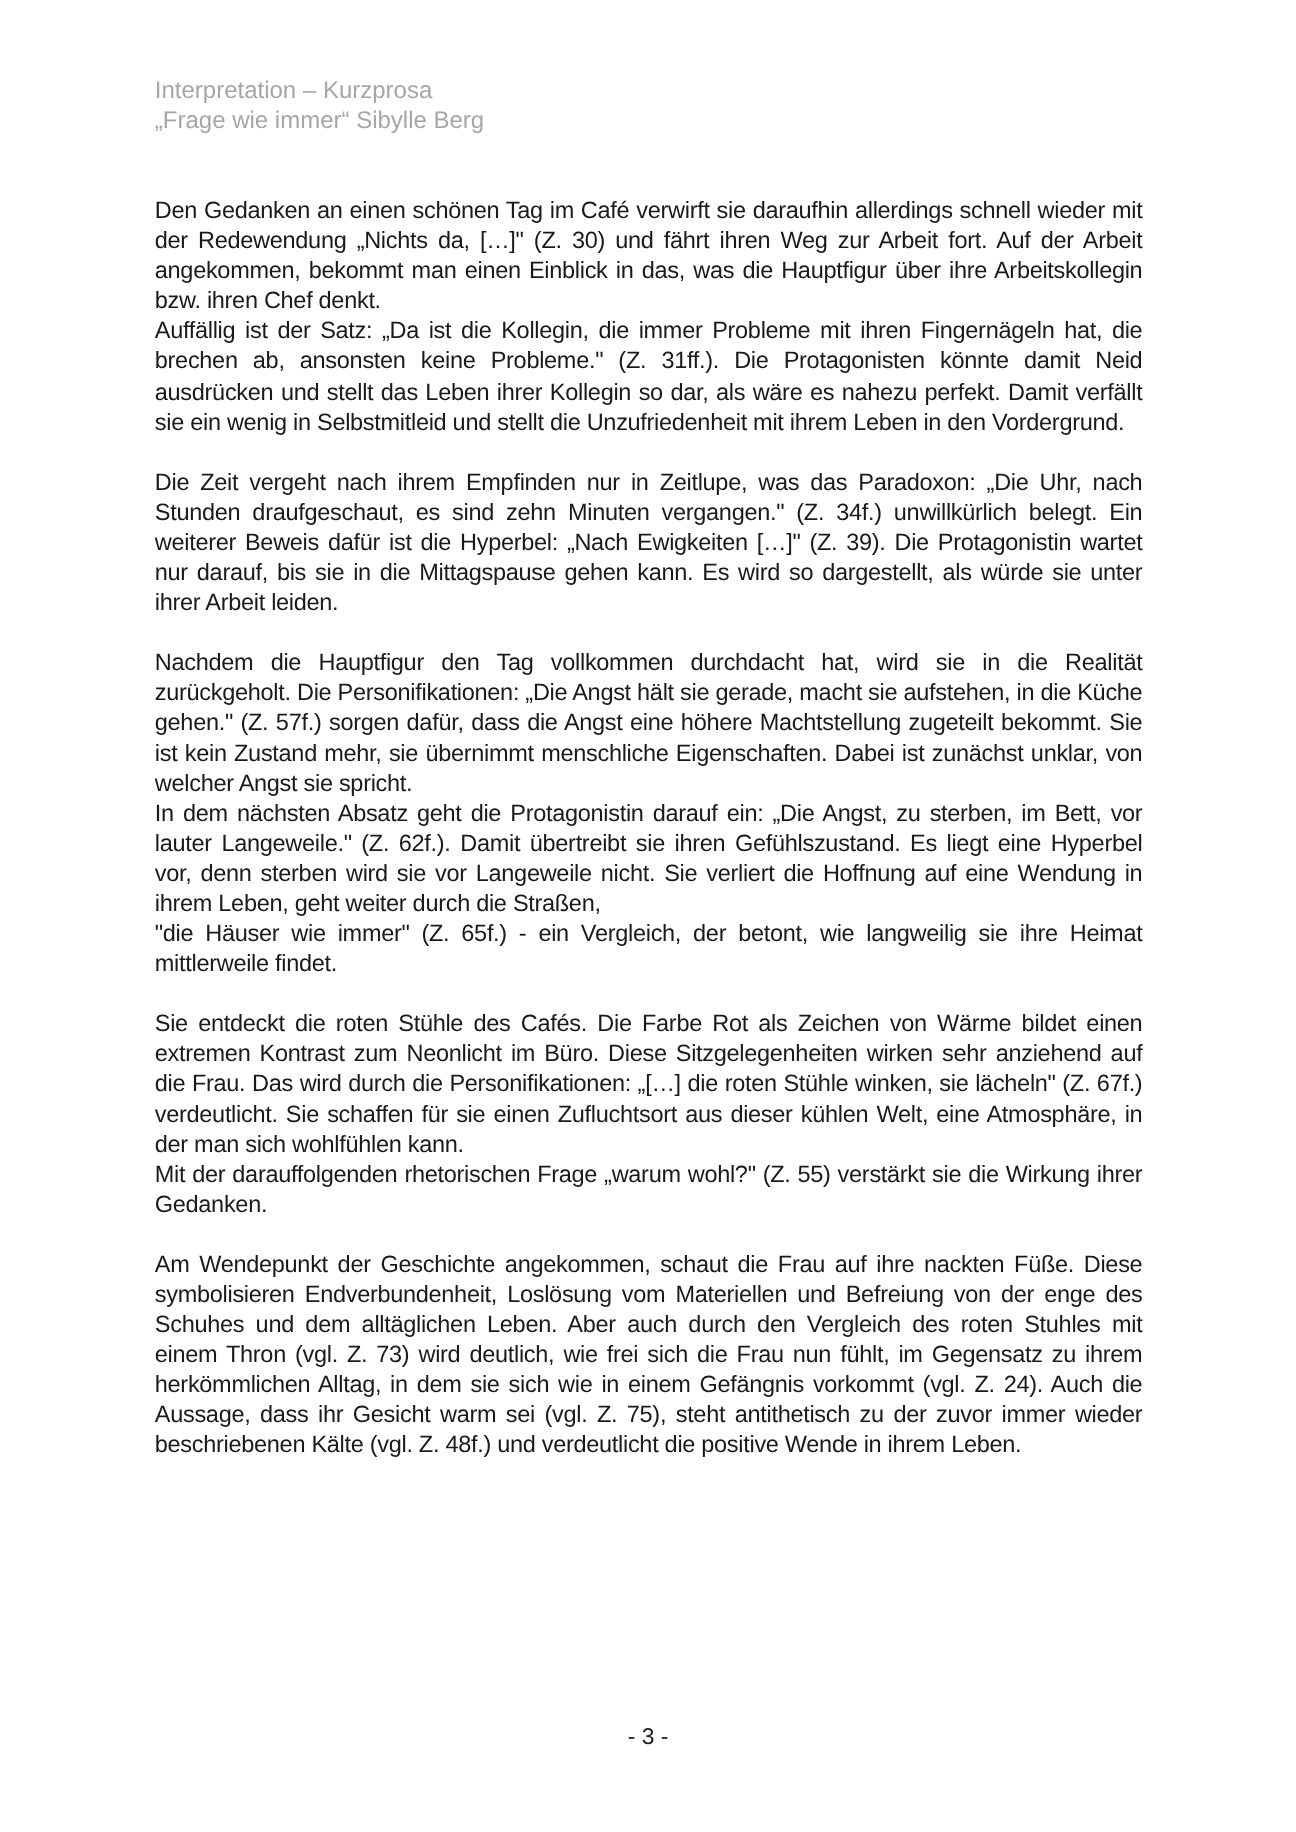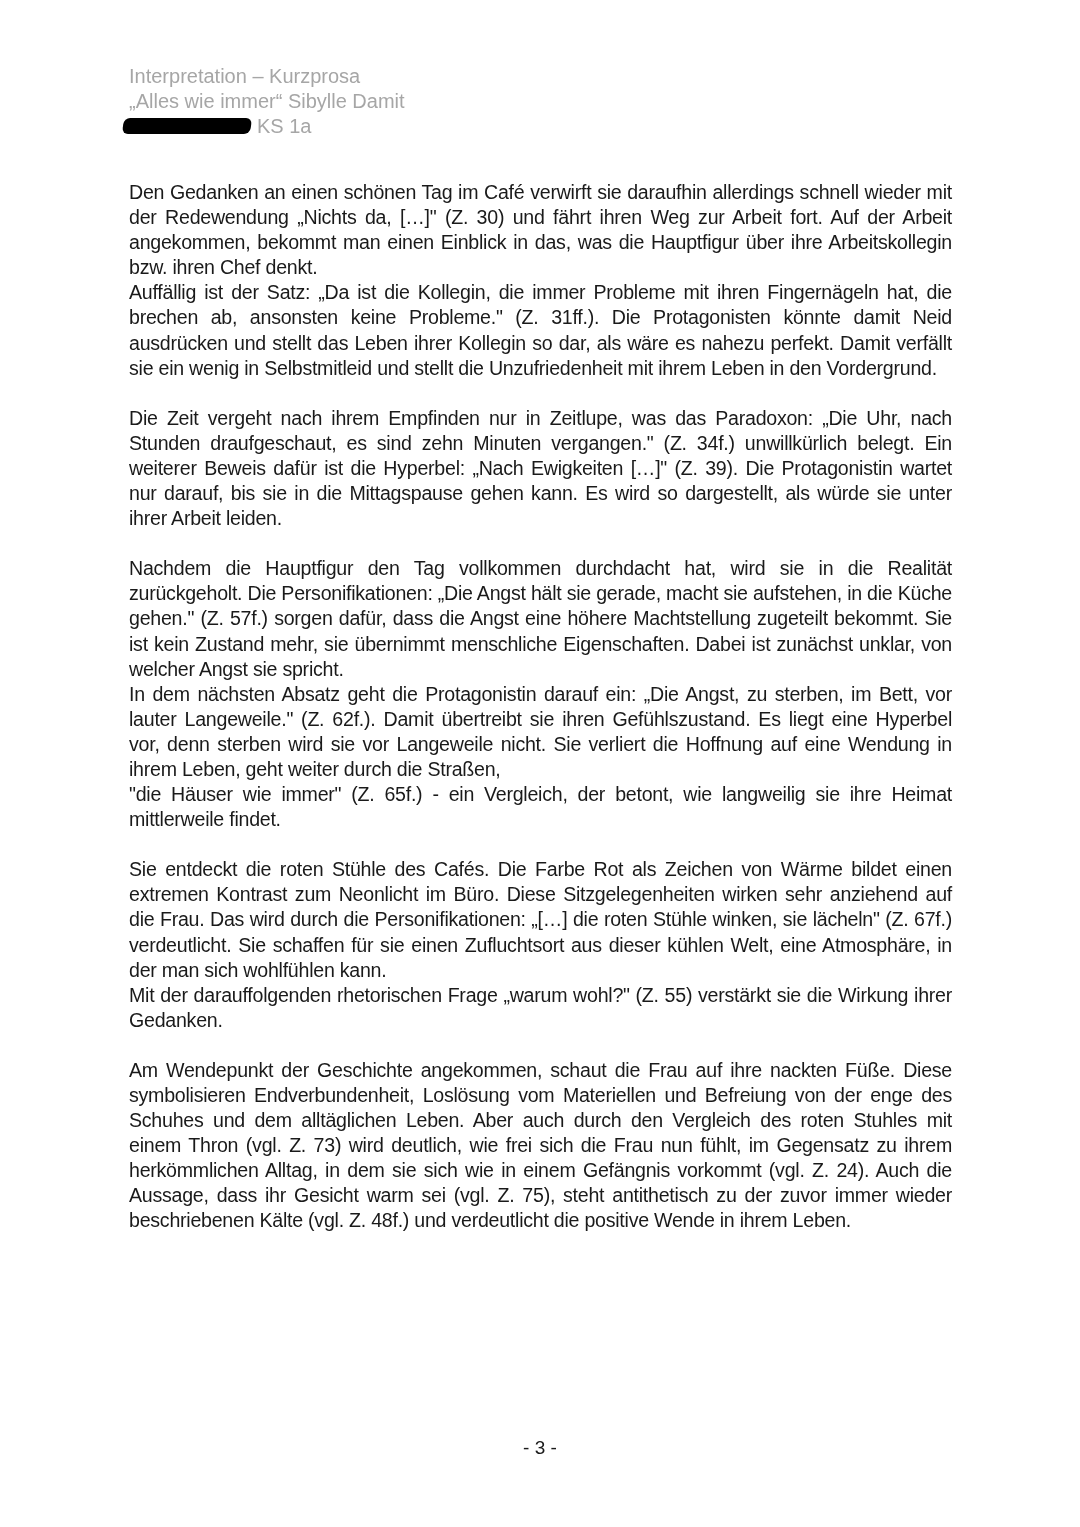--- a/index.html
+++ b/index.html
@@ -3,40 +3,37 @@
   <meta charset="utf-8">
   <style>
     html, body { margin: 0; padding: 0; background: #ffffff; }
     body { width: 1080px; height: 1527px; position: relative; overflow: hidden; }
     .page { position: absolute; left: 0; top: 0; width: 1080px; height: 1527px; background: #fff; border-radius: 11px; }
     .header { position: absolute; left: 129px; top: 64px; width: 500px;
       font-family: "Liberation Sans", sans-serif; font-size: 20px; line-height: 25px; color: #a6a6a6; }
     .header div { white-space: nowrap; }
     .redact { display: inline-block; width: 128px; height: 16px; background: #000; border-radius: 6px;
       vertical-align: -1px; margin-right: 6px; margin-left: -6px; transform: skewX(-8deg); }
-    .body { position: absolute; left: 129px; top: 180px; width: 823px;
+    .body { position: absolute; left: 129px; top: 164px; width: 823px;
       font-family: "Liberation Sans", sans-serif; font-size: 19.6px; line-height: 25.1px; color: #1a1a1a;
       text-align: justify; letter-spacing: -0.25px; }
     .body p { margin: 0; }
     .gap { height: 25px; }
     .gap2 { height: 50px; }
     .footer { position: absolute; left: 0; width: 1080px; top: 1437px; text-align: center;
       font-family: "Liberation Sans", sans-serif; font-size: 19px; color: #1a1a1a; }
   </style>
 </head>
 <body>
 
 <div class="page">
 
   <div class="header">
     <div>Interpretation – Kurzprosa</div>
-    <div>„Alles wie immer“ Sibylle Damit</div>
-    <div>
-      <span class="redact"></span><span>KS 1a</span>
-    </div>
+    <div>„Frage wie immer“ Sibylle Berg</div>
   </div>
 
   <div class="body">
     <p>Den Gedanken an einen schönen Tag im Café verwirft sie daraufhin allerdings schnell wieder mit der Redewendung „Nichts da, […]" (Z. 30) und fährt ihren Weg zur Arbeit fort. Auf der Arbeit angekommen, bekommt man einen Einblick in das, was die Hauptfigur über ihre Arbeitskollegin bzw. ihren Chef denkt.</p>
     <p>Auffällig ist der Satz: „Da ist die Kollegin, die immer Probleme mit ihren Fingernägeln hat, die brechen ab, ansonsten keine Probleme." (Z. 31ff.). Die Protagonisten könnte damit Neid ausdrücken und stellt das Leben ihrer Kollegin so dar, als wäre es nahezu perfekt. Damit verfällt sie ein wenig in Selbstmitleid und stellt die Unzufriedenheit mit ihrem Leben in den Vordergrund.</p>
     <div class="gap"></div>
     <p>Die Zeit vergeht nach ihrem Empfinden nur in Zeitlupe, was das Paradoxon: „Die Uhr, nach Stunden draufgeschaut, es sind zehn Minuten vergangen." (Z. 34f.) unwillkürlich belegt. Ein weiterer Beweis dafür ist die Hyperbel: „Nach Ewigkeiten […]" (Z. 39). Die Protagonistin wartet nur darauf, bis sie in die Mittagspause gehen kann. Es wird so dargestellt, als würde sie unter ihrer Arbeit leiden.</p>
     <div class="gap"></div>
     <p>Nachdem die Hauptfigur den Tag vollkommen durchdacht hat, wird sie in die Realität zurückgeholt. Die Personifikationen: „Die Angst hält sie gerade, macht sie aufstehen, in die Küche gehen." (Z. 57f.) sorgen dafür, dass die Angst eine höhere Machtstellung zugeteilt bekommt. Sie ist kein Zustand mehr, sie übernimmt menschliche Eigenschaften. Dabei ist zunächst unklar, von welcher Angst sie spricht.</p>
     <p>In dem nächsten Absatz geht die Protagonistin darauf ein: „Die Angst, zu sterben, im Bett, vor lauter Langeweile." (Z. 62f.). Damit übertreibt sie ihren Gefühlszustand. Es liegt eine Hyperbel vor, denn sterben wird sie vor Langeweile nicht. Sie verliert die Hoffnung auf eine Wendung in ihrem Leben, geht weiter durch die Straßen,</p>

